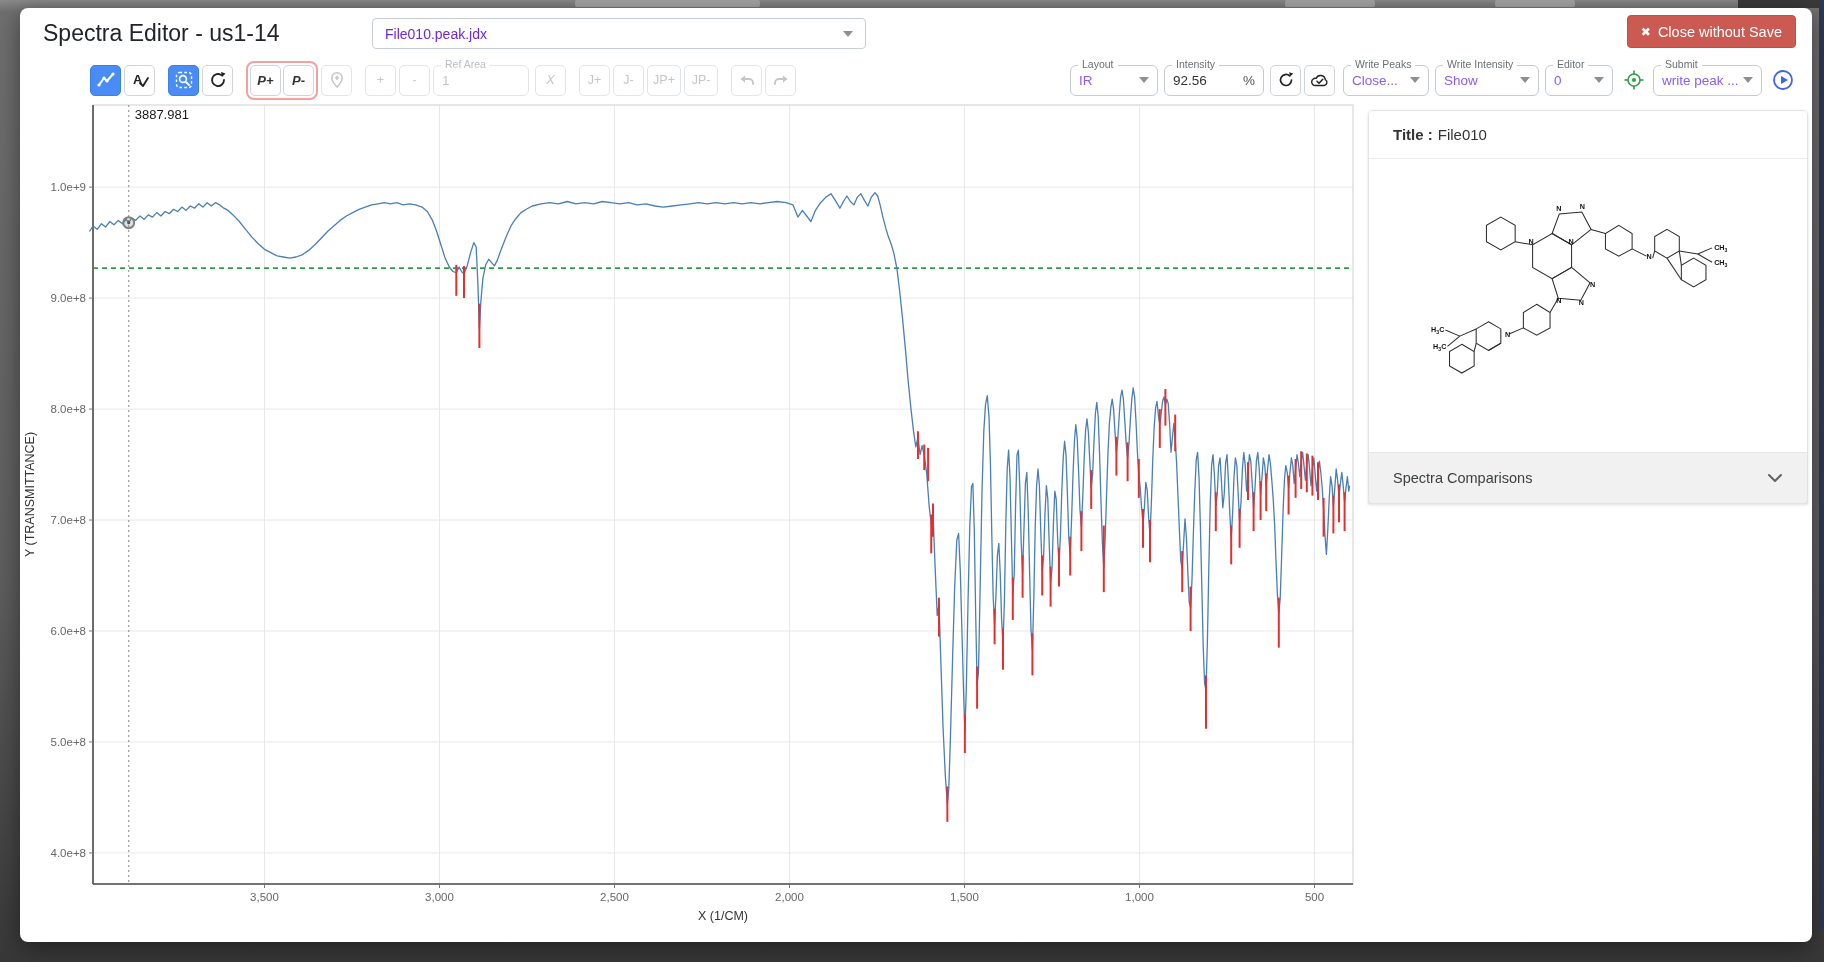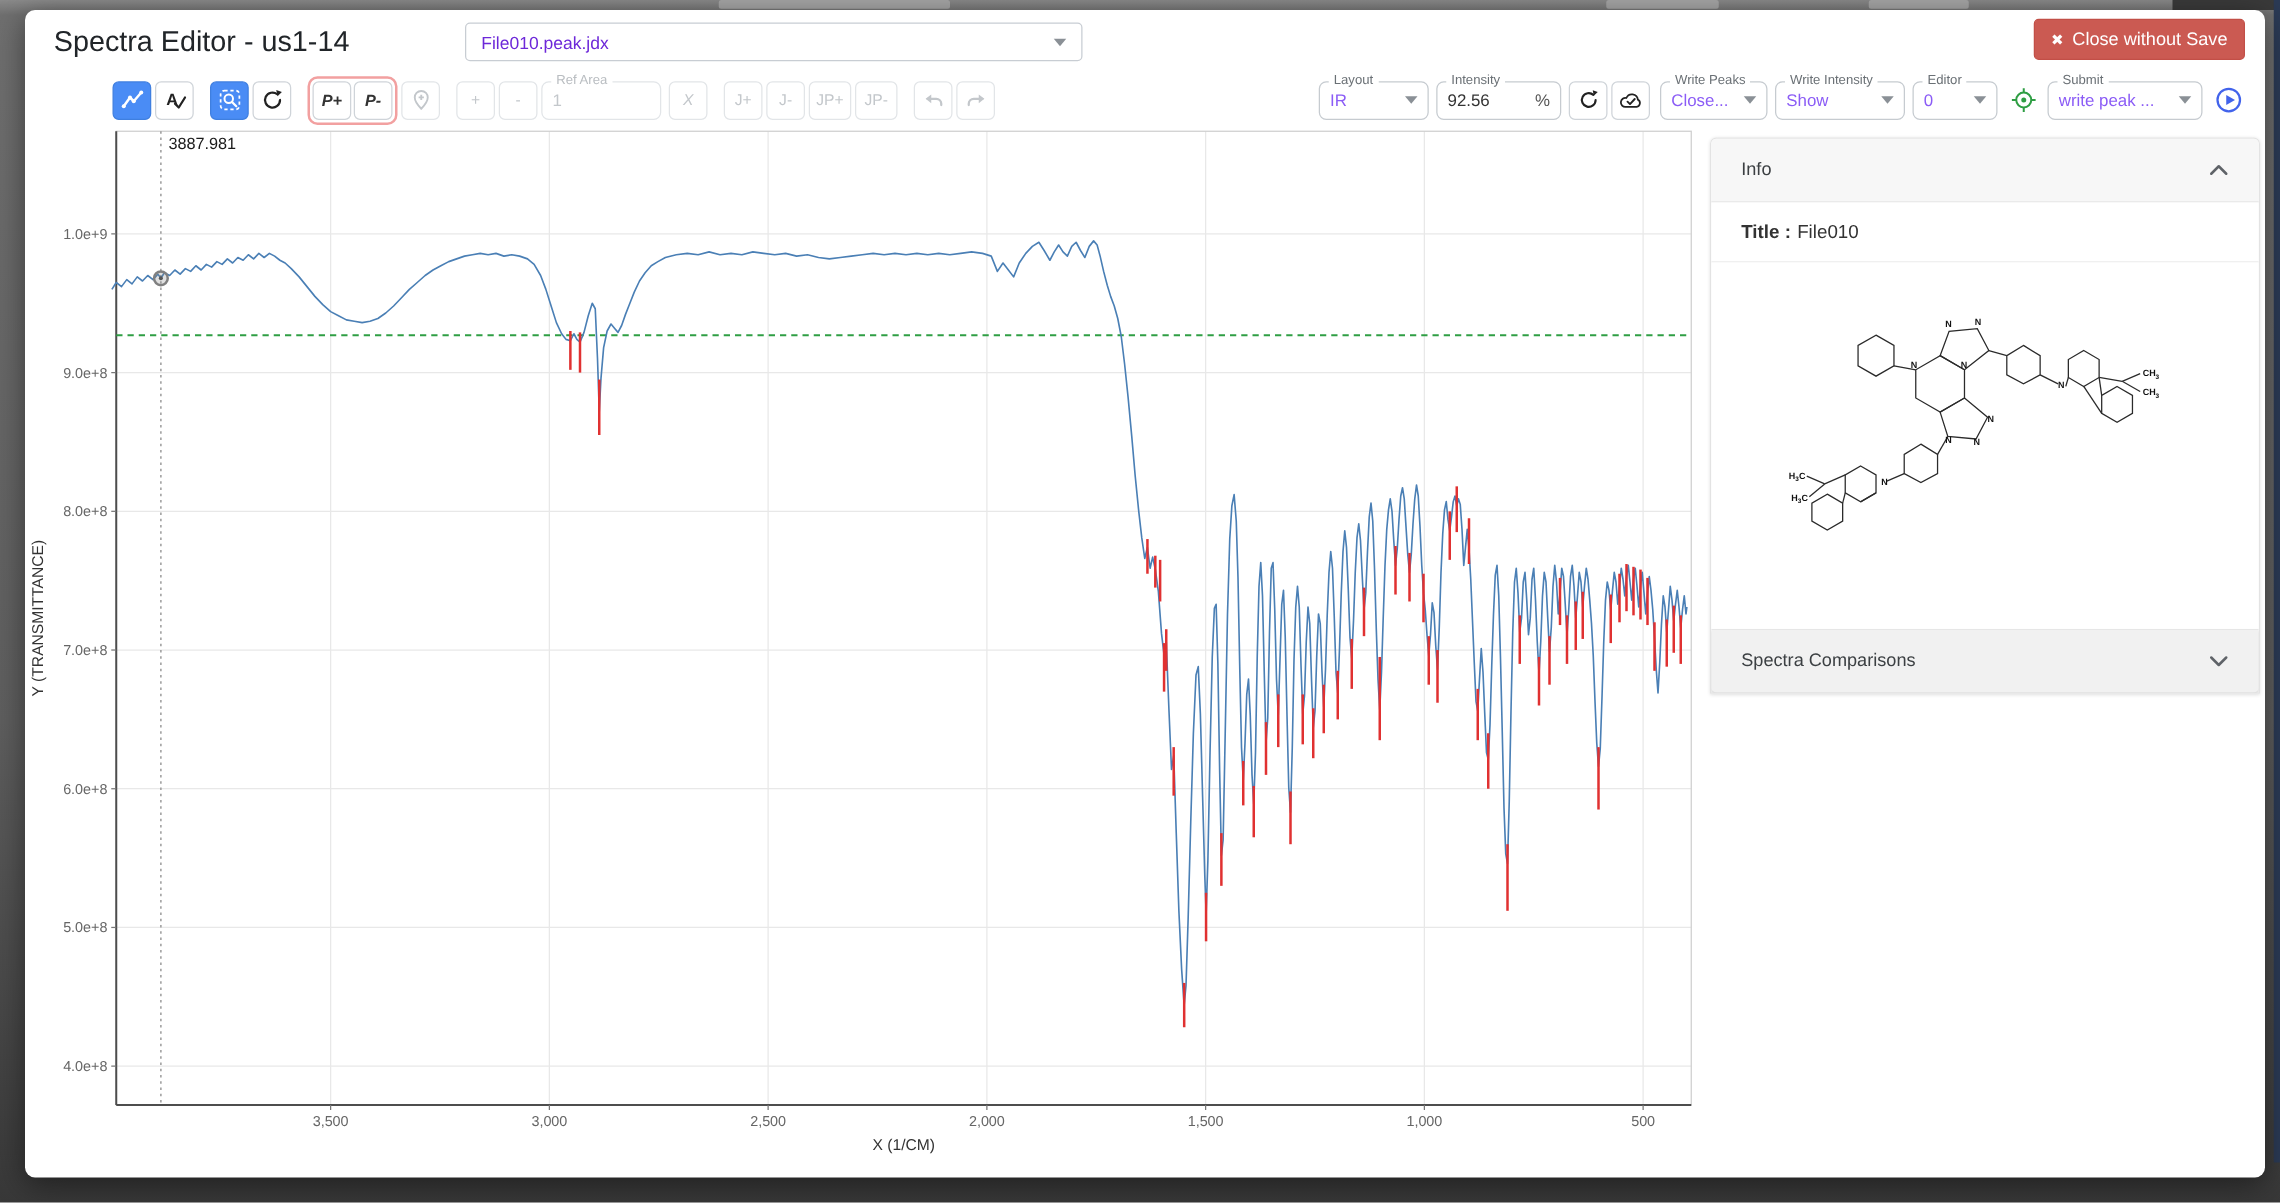--- a/index.html
+++ b/index.html
@@ -250,21 +250,21 @@
         <svg width="22" height="22" viewBox="0 0 22 22">
           <circle cx="11" cy="11" r="6" fill="none" stroke="#2f9e44" stroke-width="1.6"></circle>
           <circle cx="11" cy="11" r="2" fill="#2f9e44"></circle>
           <line x1="11" y1="1.5" x2="11" y2="5" stroke="#2f9e44" stroke-width="1.6"></line>
           <line x1="11" y1="17" x2="11" y2="20.5" stroke="#2f9e44" stroke-width="1.6"></line>
           <line x1="1.5" y1="11" x2="5" y2="11" stroke="#2f9e44" stroke-width="1.6"></line>
           <line x1="17" y1="11" x2="20.5" y2="11" stroke="#2f9e44" stroke-width="1.6"></line>
         </svg>
       </div>
 
-      <div class="fieldset" style="width:124px;">
+      <div class="fieldset" style="width:109px;">
         <span class="flabel">Submit</span>
         <span class="fval">write peak ...</span>
         <span class="caret"></span>
       </div>
 
       <div class="icon-plain" style="margin-right:0;">
         <svg width="24" height="24" viewBox="0 0 24 24">
           <circle cx="12" cy="12" r="9" fill="none" stroke="#4263eb" stroke-width="1.8"></circle>
           <polygon points="10,8 10,16 17,12" fill="#4263eb"></polygon>
         </svg>
@@ -388,26 +388,20 @@
       </g>
       <g>
         <circle cx="108.70664999999993" cy="124.62678062678069" r="5.5" fill="rgba(130,130,130,0.25)" stroke="#808080" stroke-width="2"></circle>
         <circle cx="108.70664999999993" cy="124.62678062678069" r="1.6" fill="#555"></circle>
       </g>
       <text x="114.70664999999993" y="21" font-size="13" fill="#1a1a1a" font-family="Liberation Sans, sans-serif">3887.981</text>
     </svg>
 
   <div class="panel">
     <div class="acc-card">
-      <div class="acc-header">
-        <span>Info</span>
-        <svg class="chev" width="16" height="10" viewBox="0 0 16 10">
-          <polyline points="2,8 8,2 14,8" fill="none" stroke="#5f6368" stroke-width="2" stroke-linecap="round" stroke-linejoin="round"></polyline>
-        </svg>
-      </div>
       <div class="title-row">
         <span style="font-weight:bold;">Title :</span>
         <span style="margin-left:5px;">File010</span>
       </div>
       <div class="info-body">
 
         <svg width="318" height="210" viewBox="0 0 310 190">
           <g fill="none" stroke="#2b2b2b" stroke-width="1">
 
             <polygon points="70,22 84,30 84,46 70,54 56,46 56,30"></polygon>

